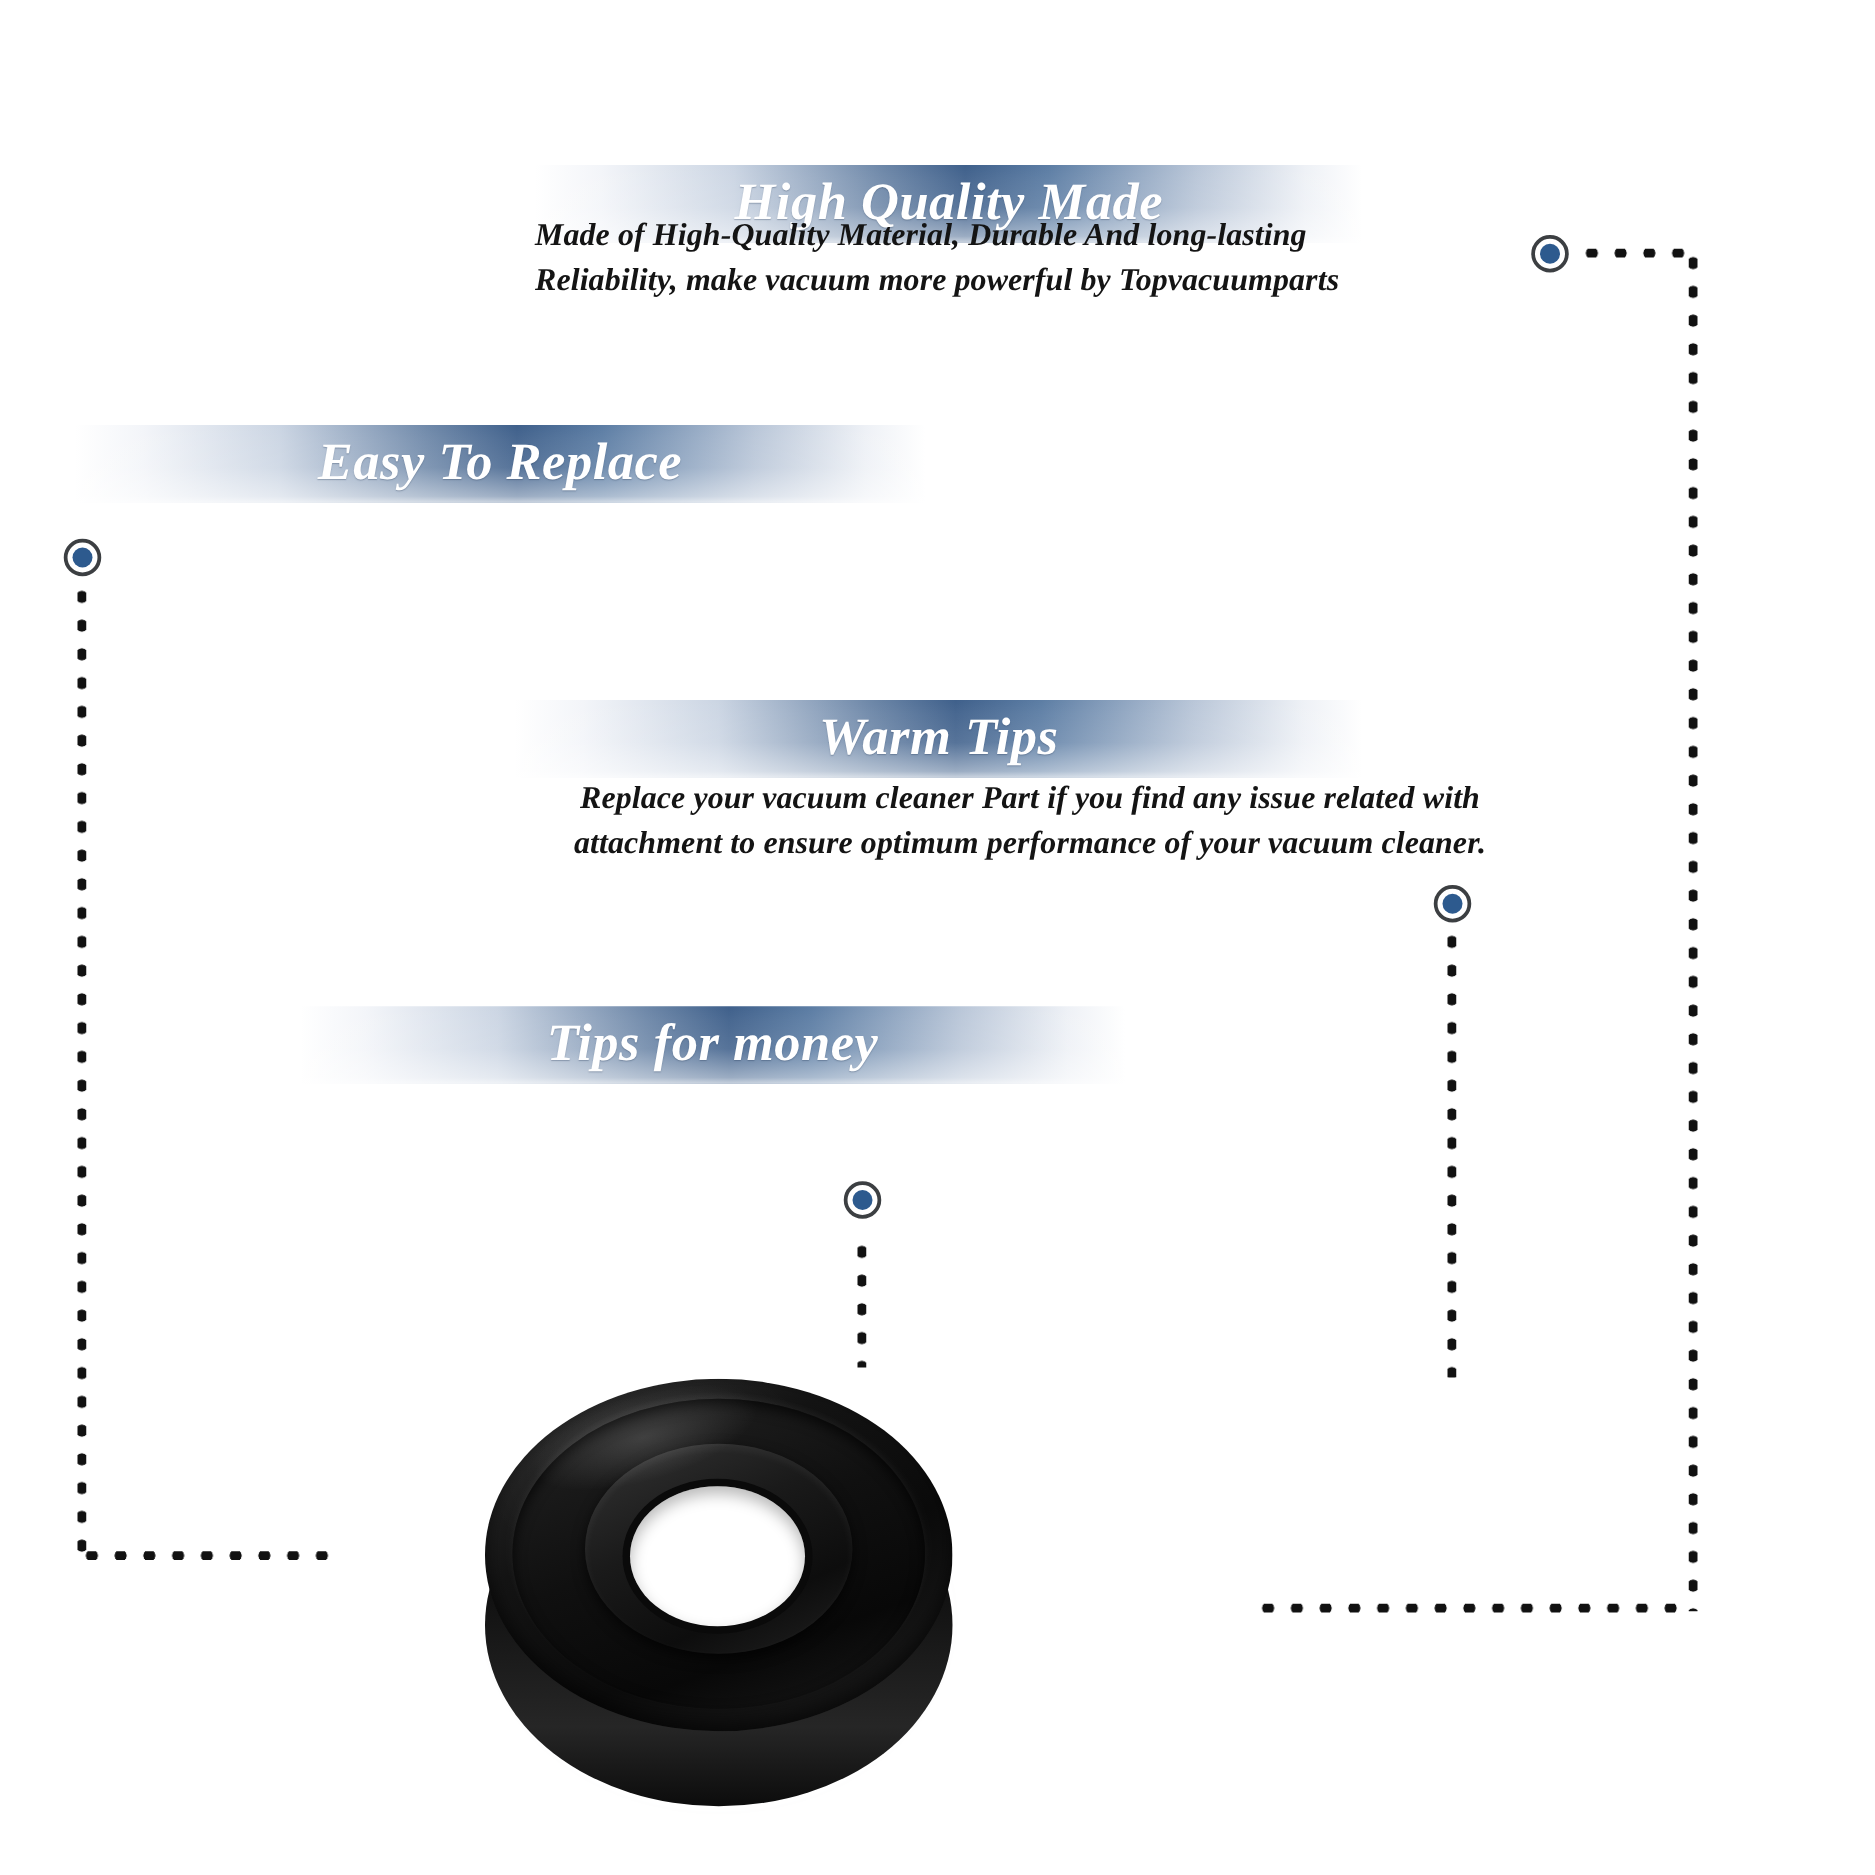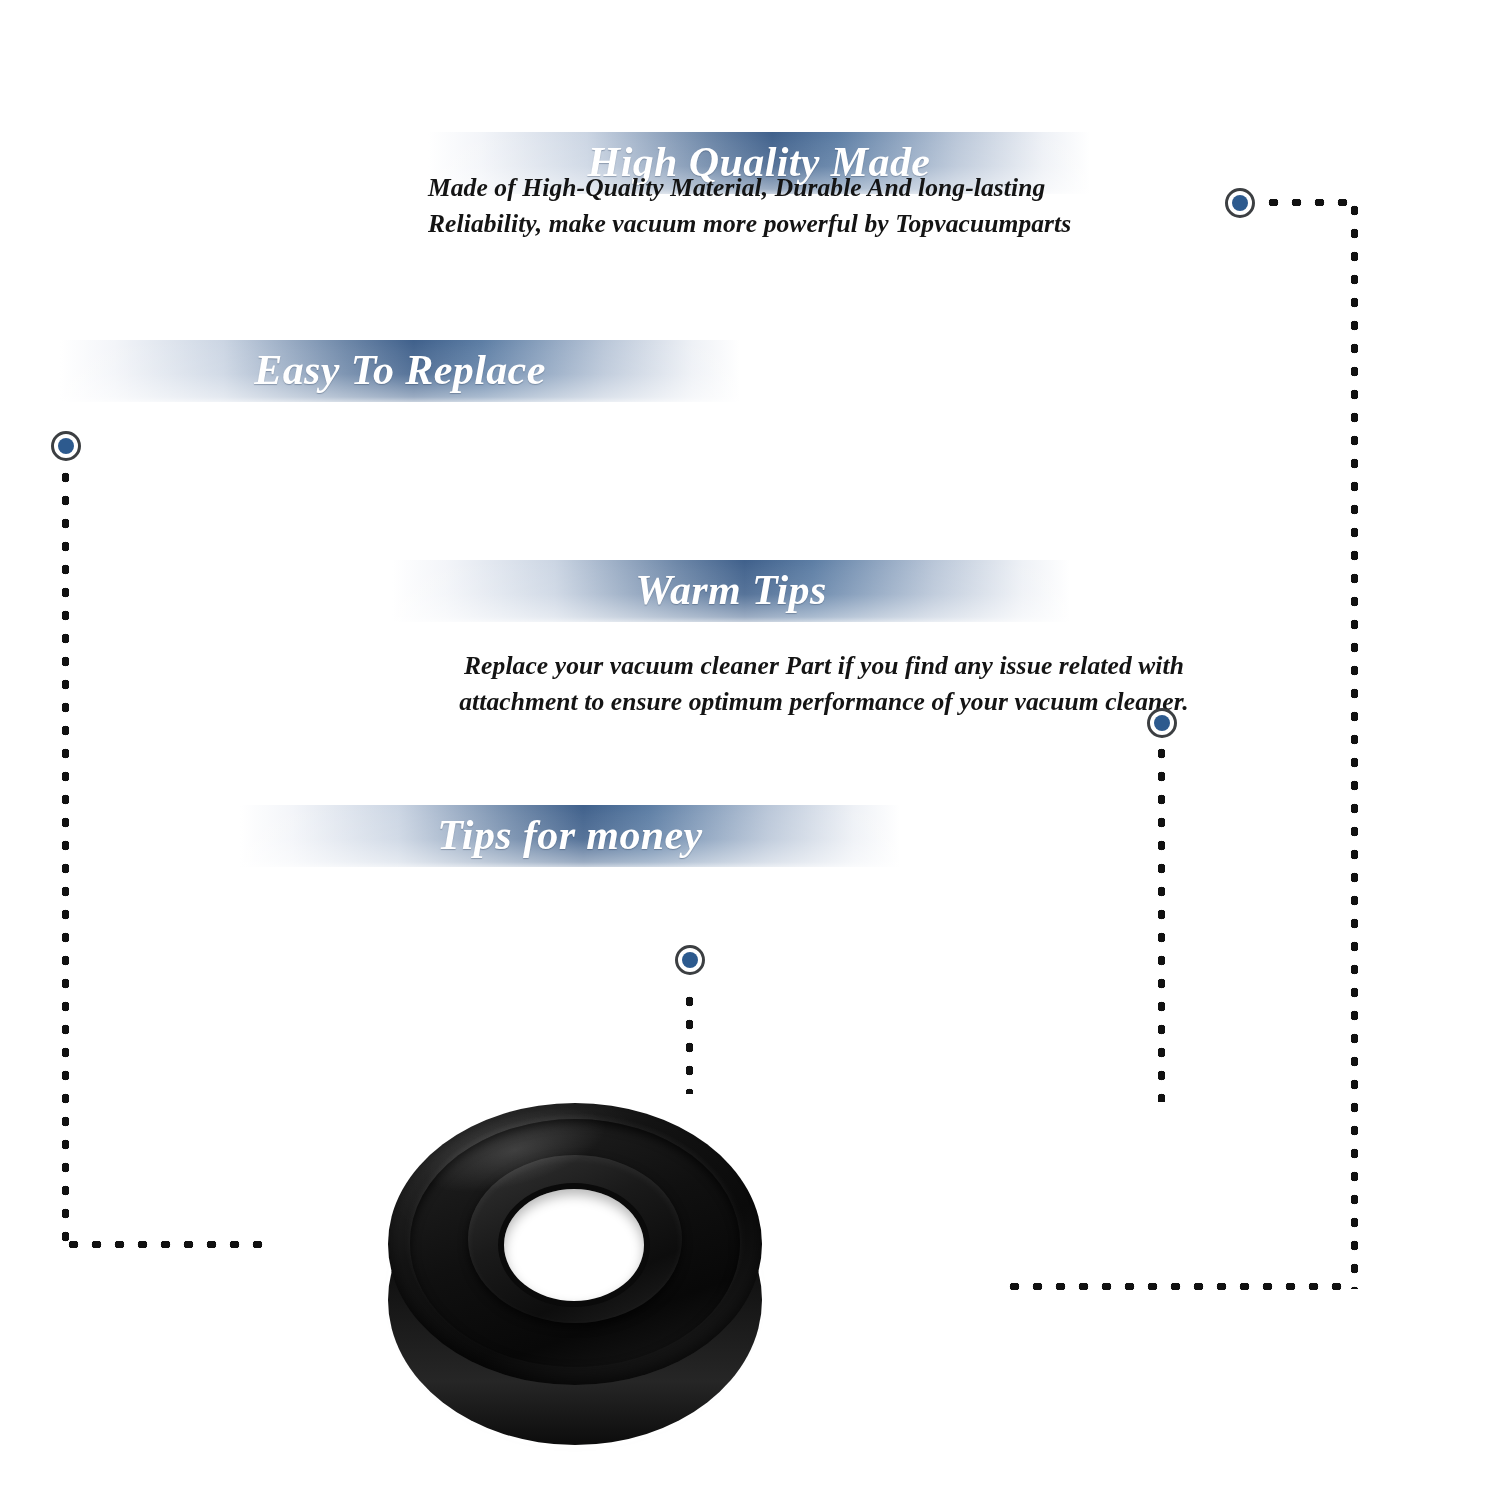--- a/index.html
+++ b/index.html
@@ -193,24 +193,24 @@
   <div class="banner" style="left:428px; top:88px; width:662px;margin-top:44px;">
     <span class="banner-title">High Quality Made</span>
   </div>
   <div class="body-text" style="left:428px; top:170px; width:760px;">Made of  High-Quality Material, Durable And long-lasting
 Reliability, make vacuum more powerful by Topvacuumparts</div>
 
   <div class="banner" style="left:60px; top:340px; width:680px;">
     <span class="banner-title">Easy To Replace</span>
   </div>
 
-  <div class="banner" style="left:392px; top:560px; width:678px;font-family:Liberation Serif, serif;">
+  <div class="banner" style="left:412px; top:560px; width:678px;font-family:Liberation Serif, serif;">
     <span class="banner-title">Warm Tips</span>
   </div>
-  <div class="body-text center" style="left:398px; top:648px; width:852px;">Replace your vacuum cleaner Part if you find any issue related with
+  <div class="body-text center" style="left:398px; top:620px; width:852px;">Replace your vacuum cleaner Part if you find any issue related with
 attachment to ensure optimum performance of your vacuum cleaner.</div>
 
   <div class="banner" style="left:240px; top:805px; width:660px;">
     <span class="banner-title">Tips for money</span>
   </div>
 
   <div class="marker" style="left:1225px; top:188px;"></div>
   <div class="dots-h" style="left:1262px; top:199px; width:96px;"></div>
   <div class="dots-v" style="left:1351px; top:199px; height:1090px;"></div>
   <div class="dots-h" style="left:1003px; top:1283px; width:350px;"></div>

